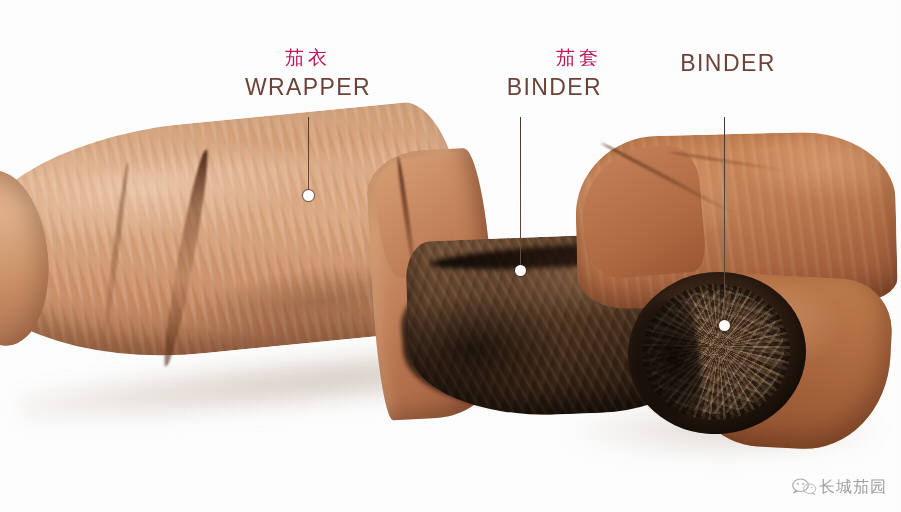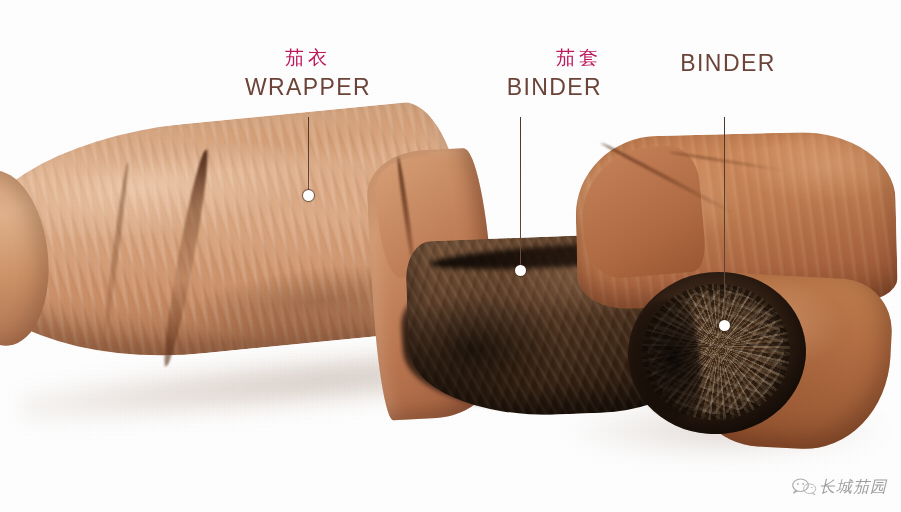--- a/index.html
+++ b/index.html
@@ -361,21 +361,20 @@
     background:#ffffff;
     box-shadow:0 0 0 1px rgba(60,40,28,.55), 0 0 3px rgba(0,0,0,.35);
   }
 
   
   .watermark {
     position:absolute;
     right:14px; bottom:14px;
     display:flex; align-items:center; gap:2px;
     opacity:.58;
-    font-style:italic;
   }
   .wm-text {
     font-size:16px; color:#5a5a5a; letter-spacing:1px;
     font-family:"DejaVu Sans", sans-serif;
     white-space:nowrap;
   }
   .wm-icon { width:26px; height:22px; display:block; }
 </style>
 </head>
 <body>

